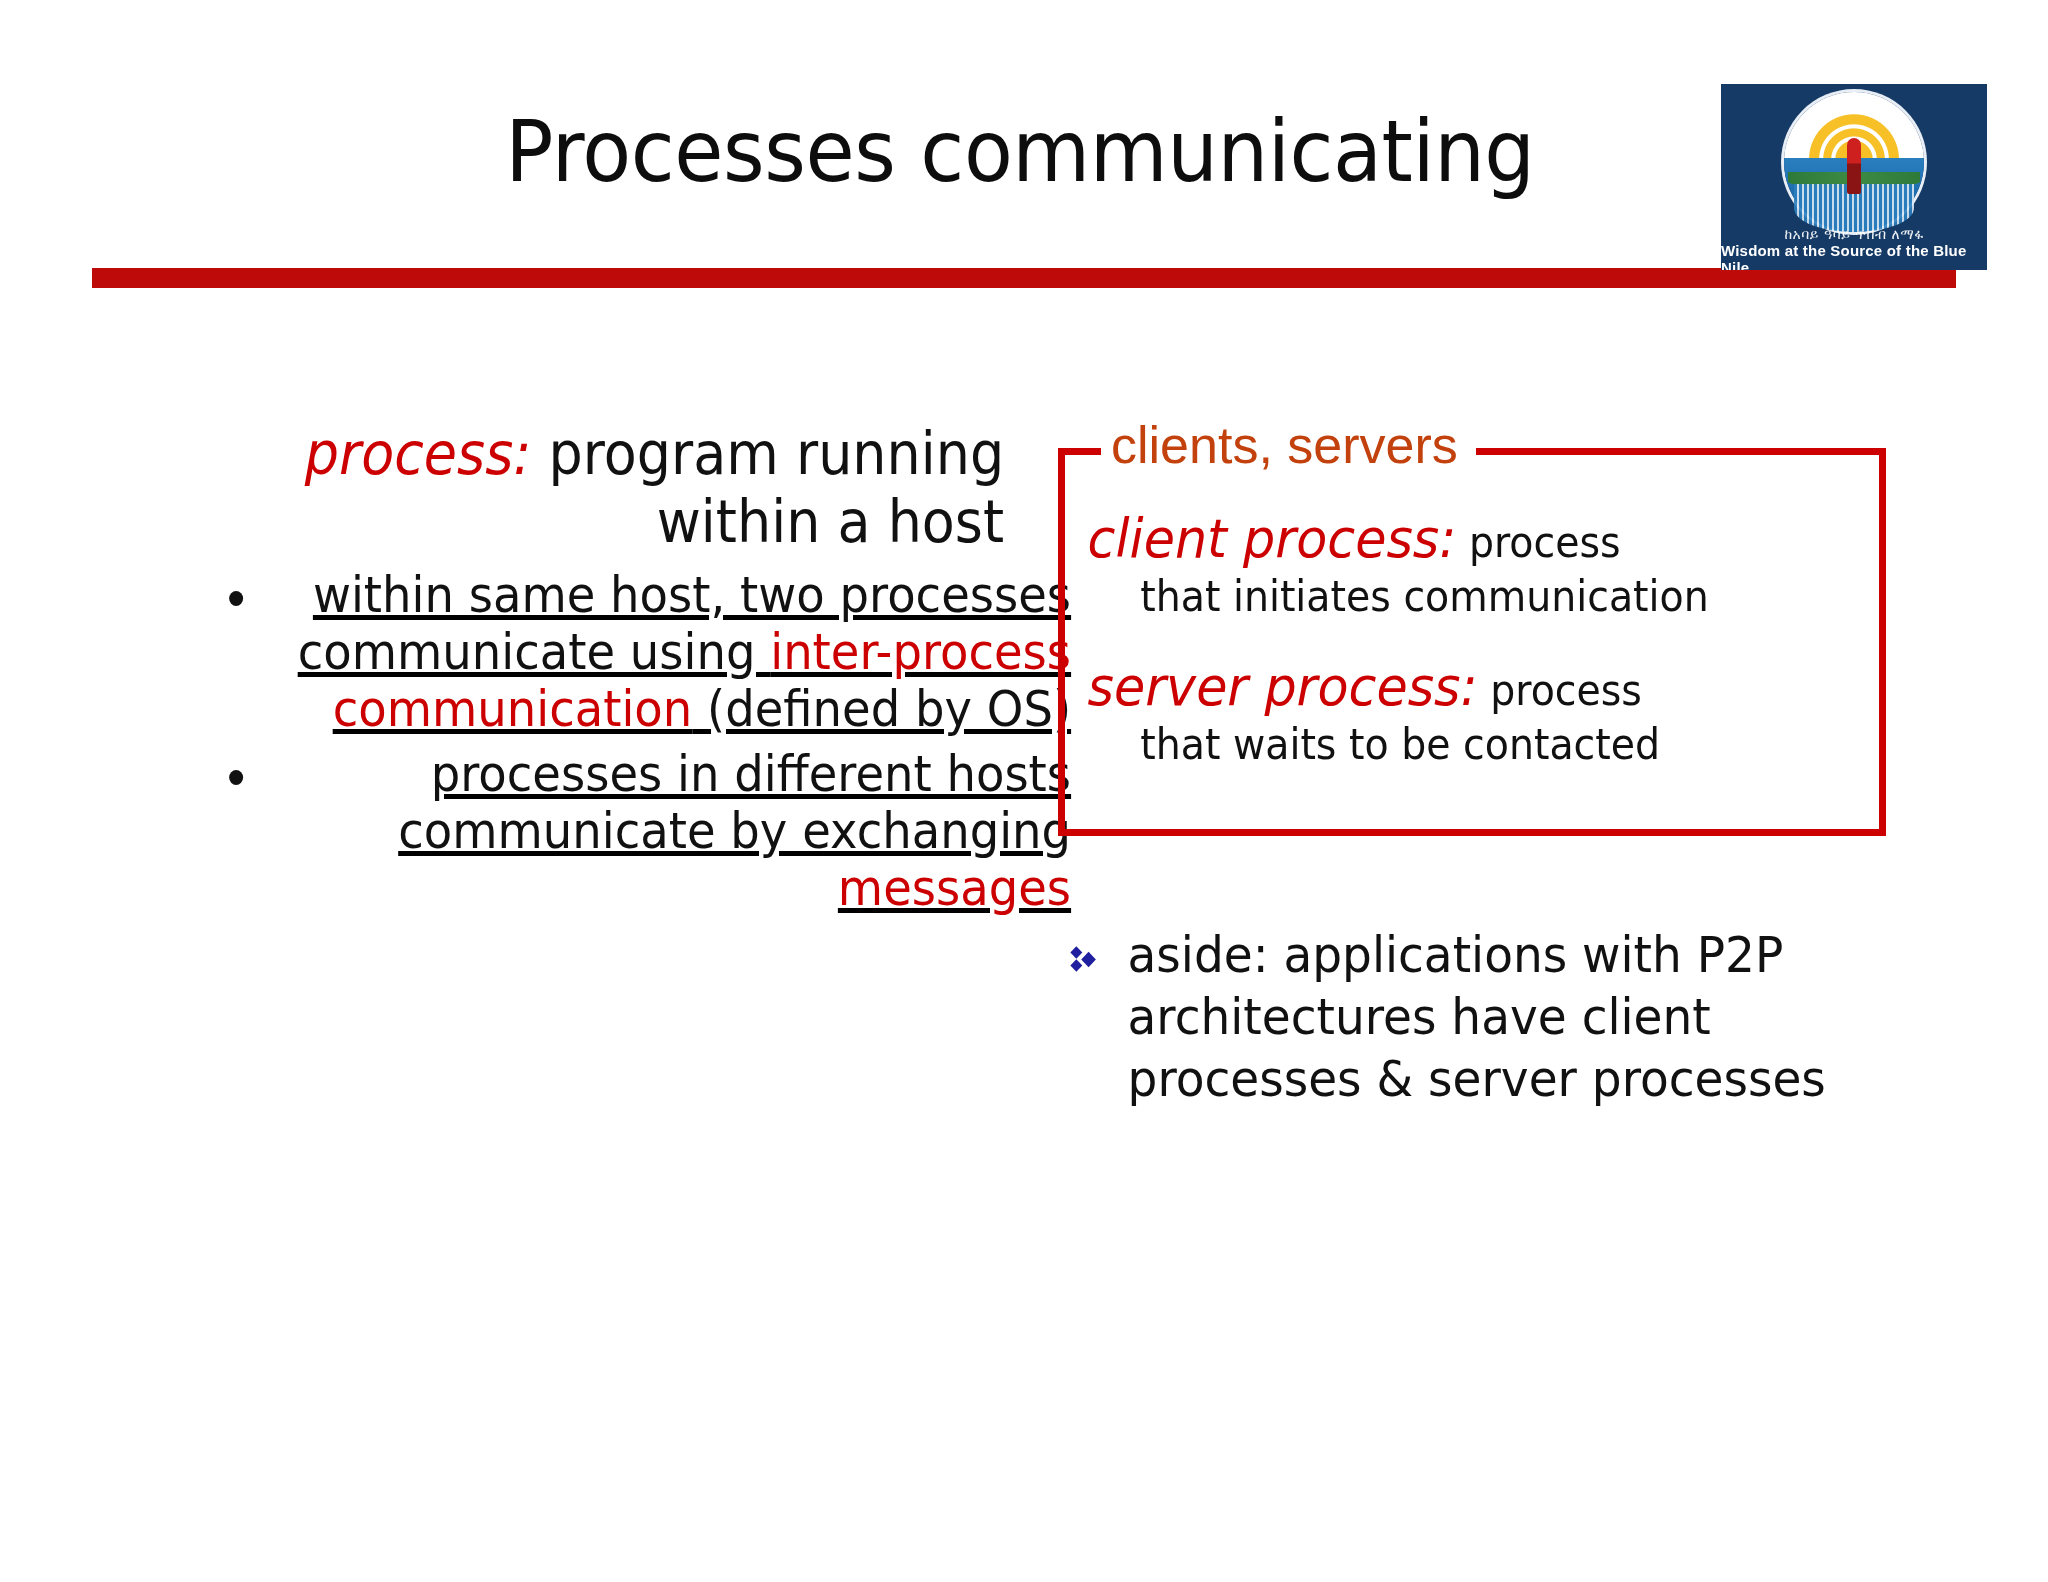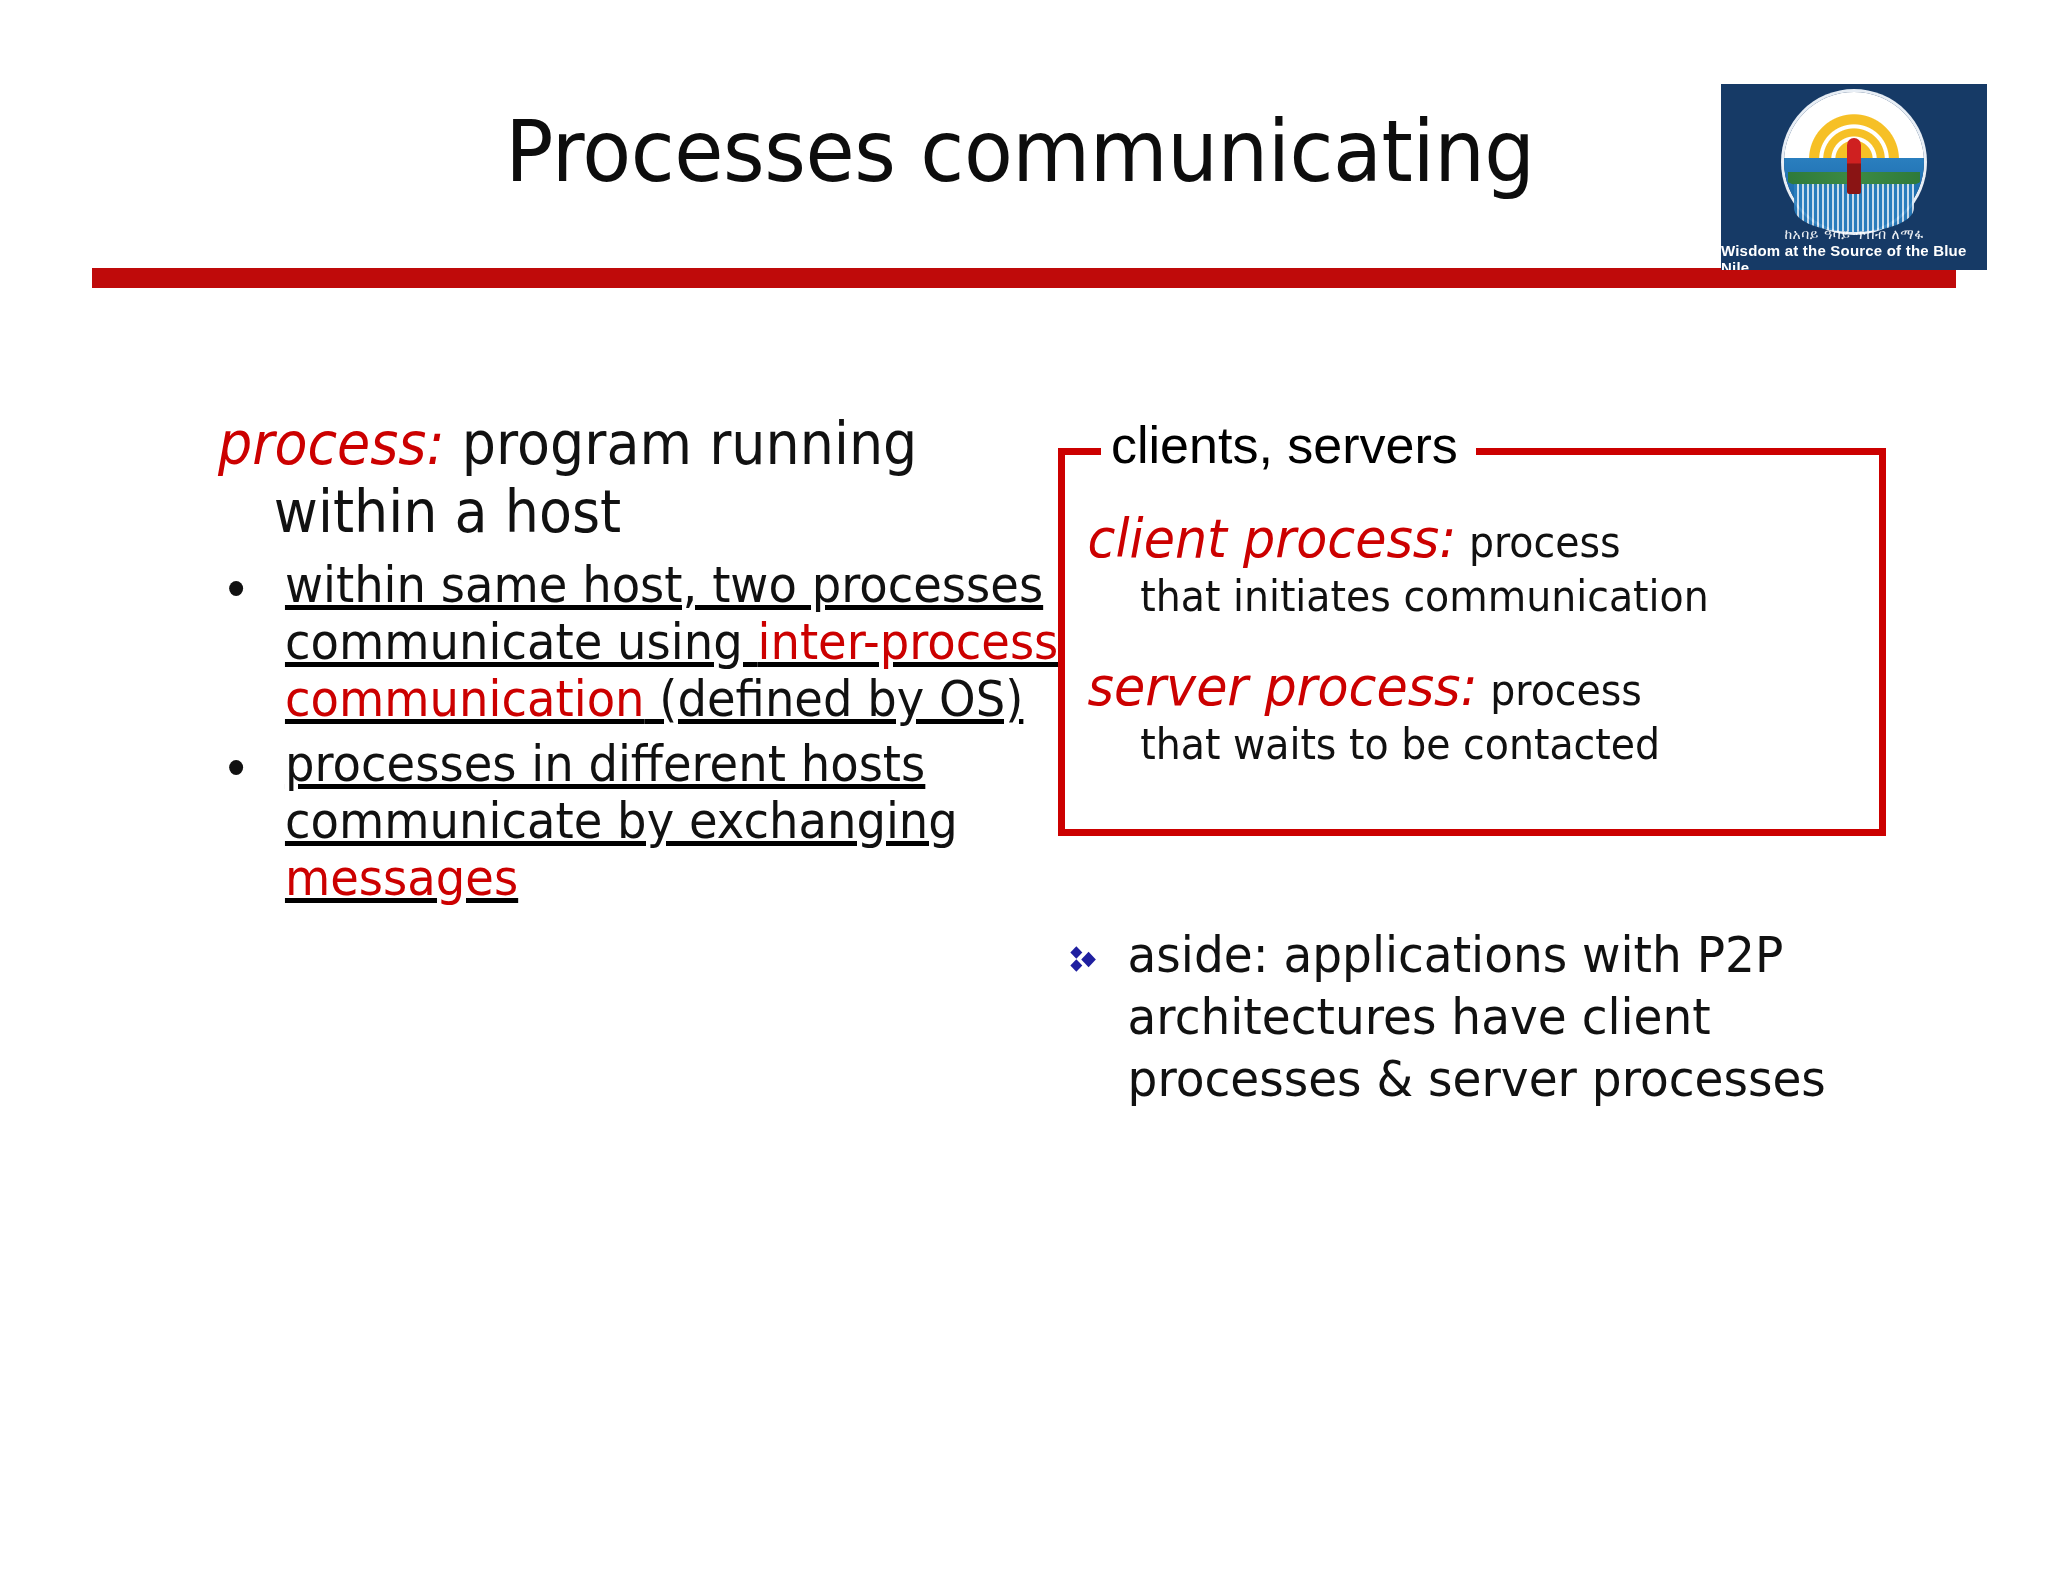--- a/index.html
+++ b/index.html
@@ -134,22 +134,23 @@
     font-size: 15px;
     font-weight: bold;
     font-family: "Liberation Sans", sans-serif;
     letter-spacing: .2px;
   }
 
   
   #left-col {
     position: absolute;
     left: 218px;
-    top: 410px;
+    top: 420px;
     width: 790px;
+    text-align: right;
   }
   #right-col {
     position: absolute;
     left: 1058px;
     top: 448px;
     width: 880px;
   }
 
   .lede {
     font-family: "DejaVu Sans", sans-serif;
@@ -210,21 +211,21 @@
   }
   #cs-legend {
     position: absolute;
     left: 36px;
     top: -36px;
     background: #ffffff;
     padding: 0 18px 0 10px;
     font-family: "Liberation Sans", sans-serif;
     font-size: 52px;
     line-height: 1;
-    color: #000000;
+    color: #c2410c;
     white-space: nowrap;
   }
   .box-entry {
     margin: 0;
     padding: 0 24px;
     font-family: "DejaVu Sans", sans-serif;
     color: #111111;
     transform: scaleX(0.94);
     transform-origin: 0 0;
     width: 106%;

